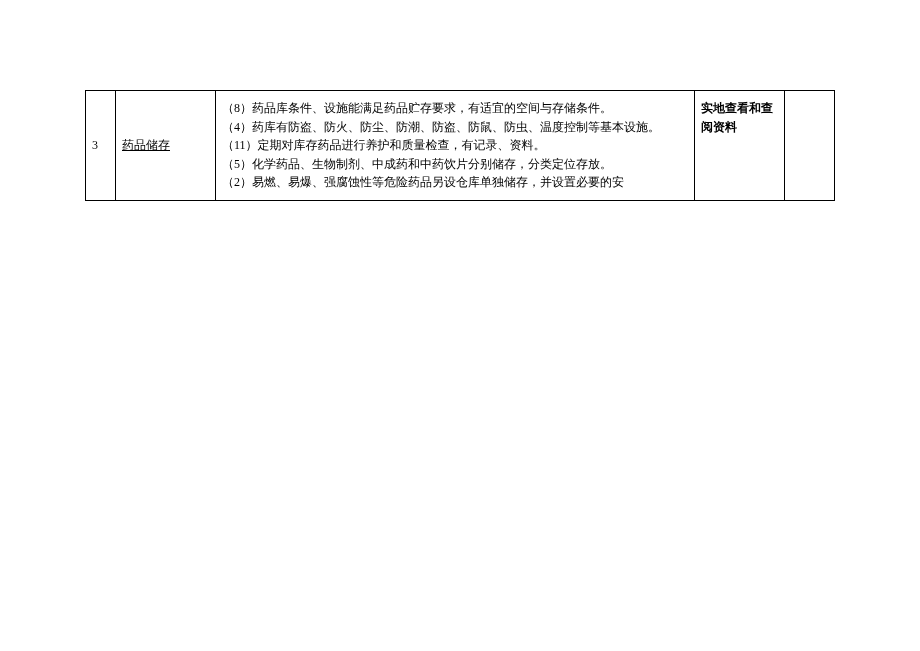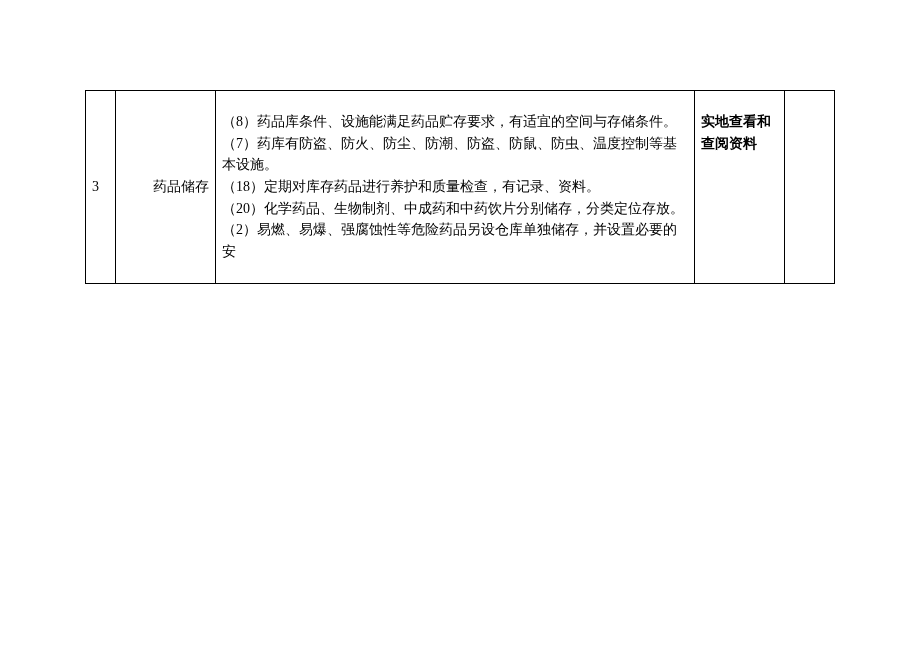--- a/index.html
+++ b/index.html
@@ -12,35 +12,36 @@
       font-family: "SimSun", "宋体", serif;
       padding: 90px 85px;
     }
     .table {
       width: 100%;
       border-collapse: collapse;
       table-layout: fixed;
     }
     .table td {
       border: 1px solid #000;
-      padding: 20px 6px;
-      font-size: 14px;
+      padding: 8px 6px;
+      font-size: 12px;
       line-height: 1.55;
       vertical-align: top;
     }
     .col-num {
       width: 30px;
       vertical-align: middle !important;
       text-align: left;
       padding-left: 4px;
     }
     .col-category {
       width: 100px;
       vertical-align: middle !important;
-      text-align: right;
+      text-align: left;
+      text-decoration: underline;
     }
     .col-content {
       width: auto;
       padding: 6px 8px;
     }
     .col-check {
       width: 90px;
       font-weight: bold;
     }
     .col-last {
@@ -53,22 +54,22 @@
 </head>
 <body>
 
 <table class="table">
   <tbody>
       <tr>
     <td class="col-num">3</td>
     <td class="col-category">药品储存</td>
     <td class="col-content">
       <span class="content-line">（8）药品库条件、设施能满足药品贮存要求，有适宜的空间与存储条件。</span>
-      <span class="content-line">（7）药库有防盗、防火、防尘、防潮、防盗、防鼠、防虫、温度控制等基本设施。</span>
-      <span class="content-line">（18）定期对库存药品进行养护和质量检查，有记录、资料。</span>
-      <span class="content-line">（20）化学药品、生物制剂、中成药和中药饮片分别储存，分类定位存放。</span>
+      <span class="content-line">（4）药库有防盗、防火、防尘、防潮、防盗、防鼠、防虫、温度控制等基本设施。</span>
+      <span class="content-line">（11）定期对库存药品进行养护和质量检查，有记录、资料。</span>
+      <span class="content-line">（5）化学药品、生物制剂、中成药和中药饮片分别储存，分类定位存放。</span>
       <span class="content-line">（2）易燃、易爆、强腐蚀性等危险药品另设仓库单独储存，并设置必要的安</span>
     </td>
     <td class="col-check">实地查看和查阅资料</td>
     <td class="col-last"></td>
   </tr>
 </tbody>
   </table>
 
 </body></html>

